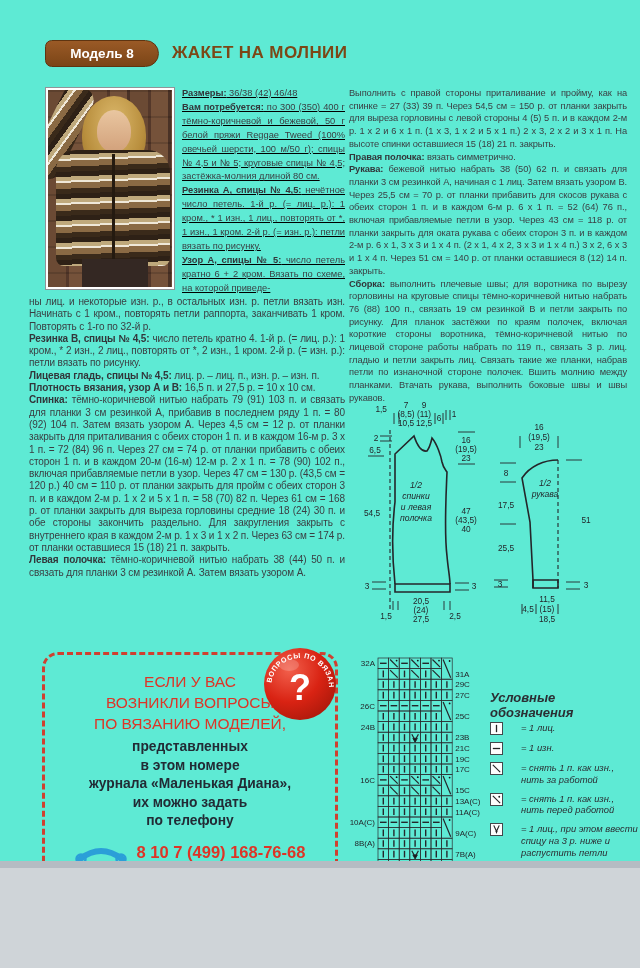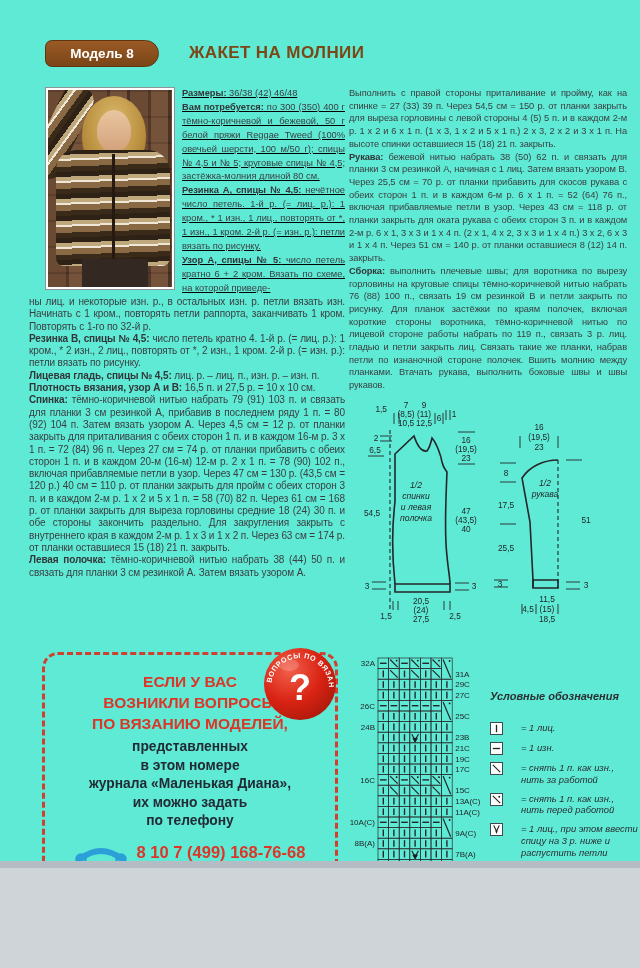--- a/index.html
+++ b/index.html
@@ -3,21 +3,21 @@
 <meta charset="utf-8">
 <style>
   html,body{margin:0;padding:0;background:#cfd4d8;}
   .page{position:relative;width:640px;height:868px;margin:0 auto;background:#5eead4;overflow:hidden;
         font-family:"Liberation Sans",sans-serif;padding-left:20px;}
   .page-bottom-edge{position:absolute;left:0;bottom:0;width:640px;height:7px;background:#b5bcc3;}
   
   .hdr-badge{position:absolute;left:45px;top:40px;width:112px;height:25px;background:linear-gradient(180deg,#9a5a26,#7b4517);
      border:1px solid #5f3410;border-radius:7px 14px 14px 7px;color:#fff;font-weight:bold;font-size:13.5px;
      display:flex;align-items:center;justify-content:center;}
-  .hdr-title{position:absolute;left:189px;top:43px;color:#7c4716;font-weight:bold;font-size:17px;letter-spacing:.4px;}
+  .hdr-title{position:absolute;left:172px;top:43px;color:#7c4716;font-weight:bold;font-size:17px;letter-spacing:.4px;}
   
   .photo{position:absolute;left:45px;top:87px;width:130px;height:203px;background:#fff;border:1px solid #909498;padding:2px;box-sizing:border-box;}
   .photo-inner{position:relative;width:100%;height:100%;overflow:hidden;
      background-image:repeating-linear-gradient(180deg,rgba(0,0,0,.14) 0 2px,rgba(0,0,0,0) 2px 26px),
        repeating-linear-gradient(90deg,#6b4a34 0 18px,#54382a 18px 21px,#75523a 21px 38px,#4a3226 38px 41px);}
   .arm-up{position:absolute;left:-2px;top:-8px;width:32px;height:100px;transform:rotate(26deg);border-radius:14px;
      background:repeating-linear-gradient(100deg,#2e2116 0 5px,#bfa97c 5px 9px,#efe8d8 9px 11px,#8a6a44 11px 17px,#3a2a1a 17px 22px);}
   .hair{position:absolute;left:34px;top:6px;width:64px;height:78px;border-radius:50% 50% 46% 46%;
      background:radial-gradient(ellipse at 50% 35%,#dcb96c 0%,#b98f3e 65%,#97702c 100%);}
   .face{position:absolute;left:49px;top:20px;width:34px;height:42px;border-radius:50% 50% 46% 46%;
@@ -36,29 +36,29 @@
   .colleft{position:absolute;left:29px;top:296px;width:316px;}
   .colleft p{font-size:10px;line-height:12.3px;letter-spacing:-.1px;}
   
   .dia{position:absolute;}
   .dia text{font-family:"Liberation Sans",sans-serif;fill:#23262a;}
   .dia .num{font-size:8.3px;}
   .dia .lbl{font-size:8.6px;font-style:italic;}
   .dia line,.dia path{stroke:#24262a;}
   
   .hotline{position:absolute;left:42px;top:652px;width:296px;height:272px;border:3px dashed #cf4030;border-radius:16px;box-sizing:border-box;text-align:center;}
-  .hl-head{margin-top:16px;color:#dd3527;font-weight:bold;font-size:15.5px;line-height:21px;}
+  .hl-head{margin-top:16px;color:#dd3527;font-weight:normal;font-size:15.5px;line-height:21px;}
   .hl-sub{margin-top:4px;color:#222b35;font-weight:bold;font-size:13.8px;line-height:18.5px;}
   .hl-phone-row{display:flex;align-items:flex-start;justify-content:center;margin-top:12px;gap:10px;text-align:left;}
   .hl-number{color:#dd3527;font-weight:bold;font-size:16.5px;}
   .hl-city,.hl-hours{color:#222b35;font-weight:bold;font-size:13px;line-height:17px;}
   .badge-q{position:absolute;left:216px;top:-10px;width:78px;height:78px;}
   
   .legend{position:absolute;left:490px;top:690px;width:148px;color:#2b2e33;}
-  .lg-title{font-weight:bold;font-style:italic;font-size:11px;margin-bottom:20px;}
+  .lg-title{font-weight:bold;font-style:italic;font-size:13px;margin-bottom:2px;}
   .litem{display:flex;gap:18px;margin-bottom:7px;font-style:italic;font-size:9.4px;line-height:11.8px;}
   .lbox{flex:0 0 13px;width:13px;height:13px;border:1px solid #44474b;background:#fdfdfd;box-sizing:border-box;}
   .lbox svg{display:block;}
   .ltext{width:122px;}
   .lcolors{margin-top:14px;font-style:italic;font-size:10px;line-height:17px;}
   .pagenum{position:absolute;left:30px;top:928px;font-size:11px;color:#55595d;}
 </style>
 </head>
 <body>
 
@@ -80,20 +80,21 @@
 
   <div class="colmid">
     <p class="t"><b>Размеры:</b><span> 36/38 (42) 46/48</span></p>
     <p class="t"><b>Вам потребуется:</b><span> по 300 (350) 400 г тёмно-коричневой и бежевой, 50 г белой пряжи Reggae Tweed (100% овечьей шерсти, 100 м/50 г); спицы № 4,5 и № 5; круговые спицы № 4,5; застёжка-молния длиной 80 см.</span></p>
     <p class="t"><b>Резинка А, спицы № 4,5:</b><span> нечётное число петель. 1-й р. (= лиц. р.): 1 кром., * 1 изн., 1 лиц., повторять от *, 1 изн., 1 кром. 2-й р. (= изн. р.): петли вязать по рисунку.</span></p>
     <p class="t"><b>Узор А, спицы № 5:</b><span> число петель кратно 6 + 2 кром. Вязать по схеме, на которой приведе-</span></p>
   </div>
 
   <div class="colright">
     <p class="t"><b></b><span>Выполнить с правой стороны приталивание и пройму, как на спинке = 27 (33) 39 п. Через 54,5 см = 150 р. от планки закрыть для выреза горловины с левой стороны 4 (5) 5 п. и в каждом 2-м р. 1 х 2 и 6 х 1 п. (1 х 3, 1 х 2 и 5 х 1 п.) 2 х 3, 2 х 2 и 3 х 1 п. На высоте спинки оставшиеся 15 (18) 21 п. закрыть.</span></p>
+    <p class="t"><b>Правая полочка:</b><span> вязать симметрично.</span></p>
     <p class="t"><b>Рукава:</b><span> бежевой нитью набрать 38 (50) 62 п. и связать для планки 3 см резинкой А, начиная с 1 лиц. Затем вязать узором В. Через 25,5 см = 70 р. от планки прибавить для скосов рукава с обеих сторон 1 п. и в каждом 6-м р. 6 х 1 п. = 52 (64) 76 п., включая прибавляемые петли в узор. Через 43 см = 118 р. от планки закрыть для оката рукава с обеих сторон 3 п. и в каждом 2-м р. 6 х 1, 3 х 3 и 1 х 4 п. (2 х 1, 4 х 2, 3 х 3 и 1 х 4 п.) 3 х 2, 6 х 3 и 1 х 4 п. Через 51 см = 140 р. от планки оставшиеся 8 (12) 14 п. закрыть.</span></p>
     <p class="t"><b>Сборка:</b><span> выполнить плечевые швы; для воротника по вырезу горловины на круговые спицы тёмно-коричневой нитью набрать 76 (88) 100 п., связать 19 см резинкой В и петли закрыть по рисунку. Для планок застёжки по краям полочек, включая короткие стороны воротника, тёмно-коричневой нитью по лицевой стороне работы набрать по 119 п., связать 3 р. лиц. гладью и петли закрыть лиц. Связать такие же планки, набрав петли по изнаночной стороне полочек. Вшить молнию между планками. Втачать рукава, выполнить боковые швы и швы рукавов.</span></p>
   </div>
 
   <div class="colleft">
     <p class="t"><b></b><span>ны лиц. и некоторые изн. р., в остальных изн. р. петли вязать изн. Начинать с 1 кром., повторять петли раппорта, заканчивать 1 кром. Повторять с 1-го по 32-й р.</span></p>
     <p class="t"><b>Резинка В, спицы № 4,5:</b><span> число петель кратно 4. 1-й р. (= лиц. р.): 1 кром., * 2 изн., 2 лиц., повторять от *, 2 изн., 1 кром. 2-й р. (= изн. р.): петли вязать по рисунку.</span></p>
     <p class="t"><b>Лицевая гладь, спицы № 4,5:</b><span> лиц. р. – лиц. п., изн. р. – изн. п.</span></p>
     <p class="t"><b>Плотность вязания, узор А и В:</b><span> 16,5 п. и 27,5 р. = 10 х 10 см.</span></p>
     <p class="t"><b>Спинка:</b><span> тёмно-коричневой нитью набрать 79 (91) 103 п. и связать для планки 3 см резинкой А, прибавив в последнем ряду 1 п. = 80 (92) 104 п. Затем вязать узором А. Через 4,5 см = 12 р. от планки закрыть для приталивания с обеих сторон 1 п. и в каждом 16-м р. 3 х 1 п. = 72 (84) 96 п. Через 27 см = 74 р. от планки прибавить с обеих сторон 1 п. и в каждом 20-м (16-м) 12-м р. 2 х 1 п. = 78 (90) 102 п., включая прибавляемые петли в узор. Через 47 см = 130 р. (43,5 см = 120 р.) 40 см = 110 р. от планки закрыть для пройм с обеих сторон 3 п. и в каждом 2-м р. 1 х 2 и 5 х 1 п. = 58 (70) 82 п. Через 61 см = 168 р. от планки закрыть для выреза горловины средние 18 (24) 30 п. и обе стороны закончить раздельно. Для закругления закрыть с внутреннего края в каждом 2-м р. 1 х 3 и 1 х 2 п. Через 63 см = 174 р. от планки оставшиеся 15 (18) 21 п. закрыть.</span></p>

